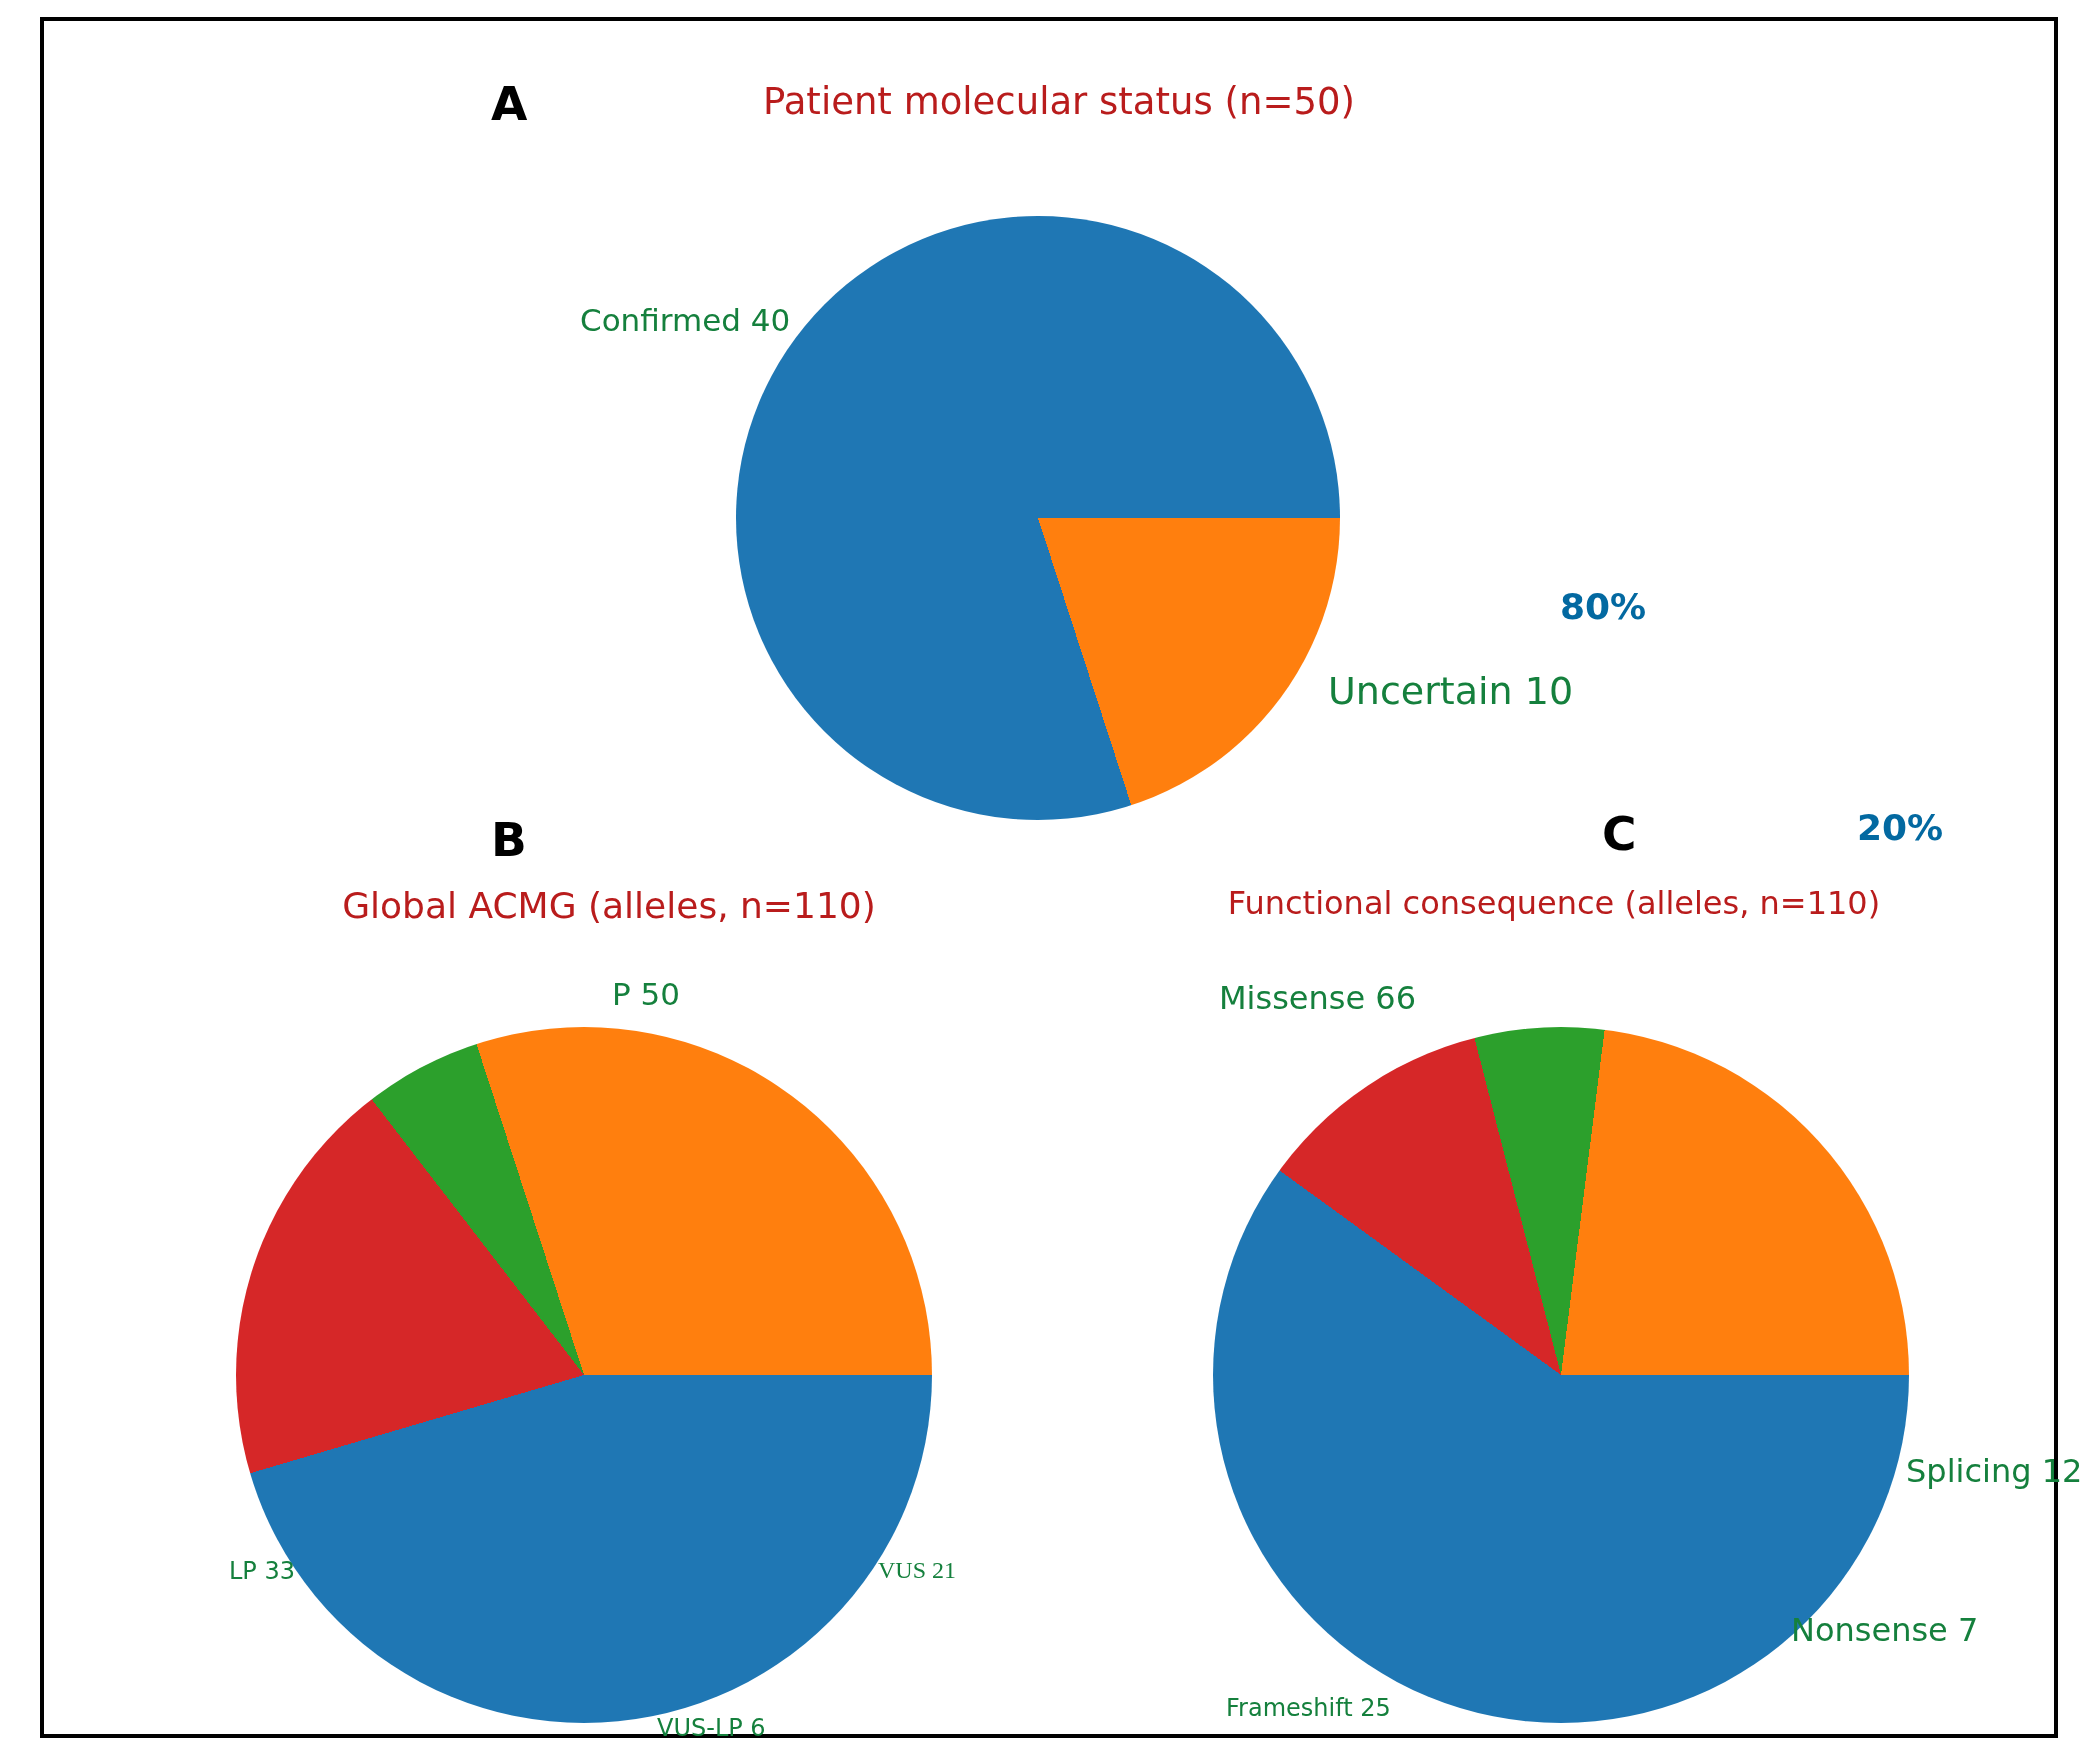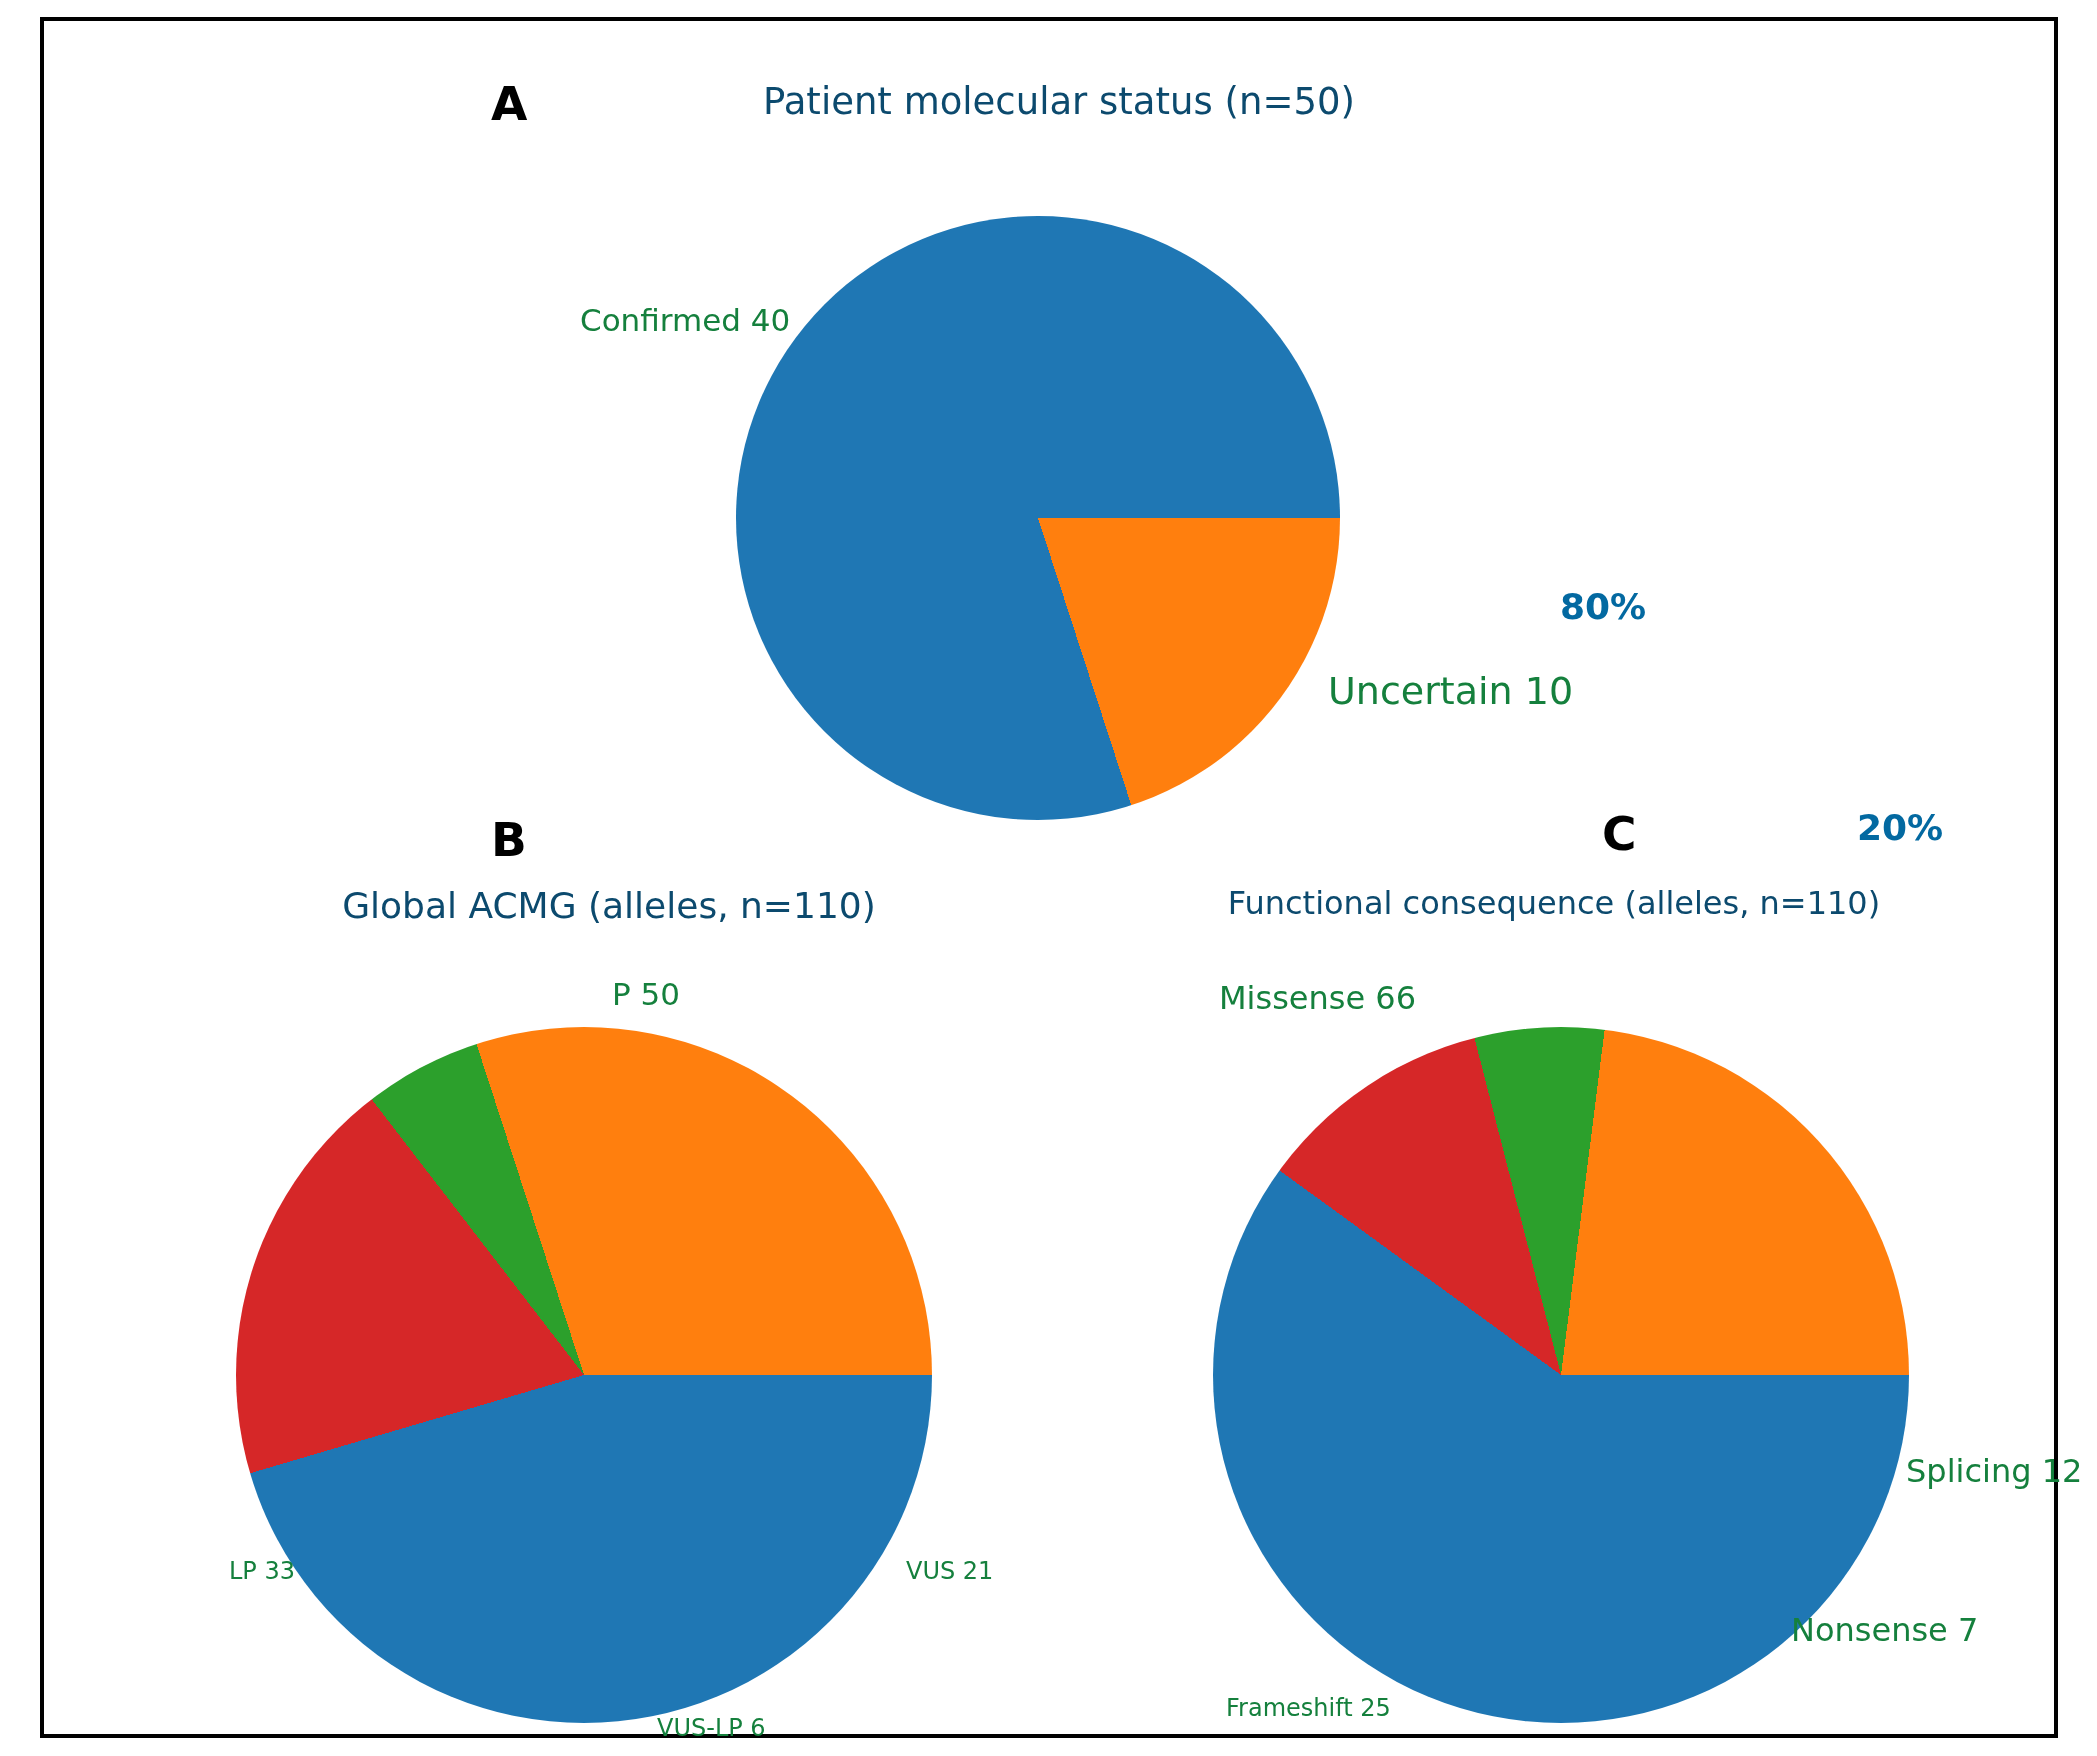--- a/index.html
+++ b/index.html
@@ -33,21 +33,21 @@
   }
   .panel-letter {
     position: absolute;
     font-weight: bold;
     color: #000000;
     font-size: 47px;
     line-height: 1;
   }
   .panel-title {
     position: absolute;
-    color: #0c4a6e;
+    color: #b91c1c;
     text-align: center;
     line-height: 1.1;
   }
   .pie-wrap {
     position: absolute;
   }
   .pie {
     position: absolute;
     border-radius: 50%;
     left: 0;
@@ -86,21 +86,21 @@
     left: 220px; top: 865px; width: 690px;
     font-size: 36px;
   }
   #pieB {
     left: 192px; top: 1006px; width: 696px; height: 696px;
   }
   #pieB .pie { width: 696px; height: 696px; }
   #labelB-p-out    { left: 568px; top: 955px; font-size: 31px; }
   #labelB-lp-out   { left: 185px; top: 1536px; font-size: 24px; }
   #labelB-vuslp-out{ left: 613px; top: 1693px; font-size: 24px; }
-  #labelB-vus-out  { left: 862px; top: 1536px; font-size: 24px; }
+  #labelB-vus-out  { left: 834px; top: 1536px; font-size: 24px; font-family: Liberation Serif, serif; }
 
   
   #panelC-letter { left: 1558px; top: 789px; }
   #panelC-title {
     left: 1047px; top: 865px; width: 926px;
     font-size: 32px;
   }
   #pieC {
     left: 1169px; top: 1006px; width: 696px; height: 696px;
   }

